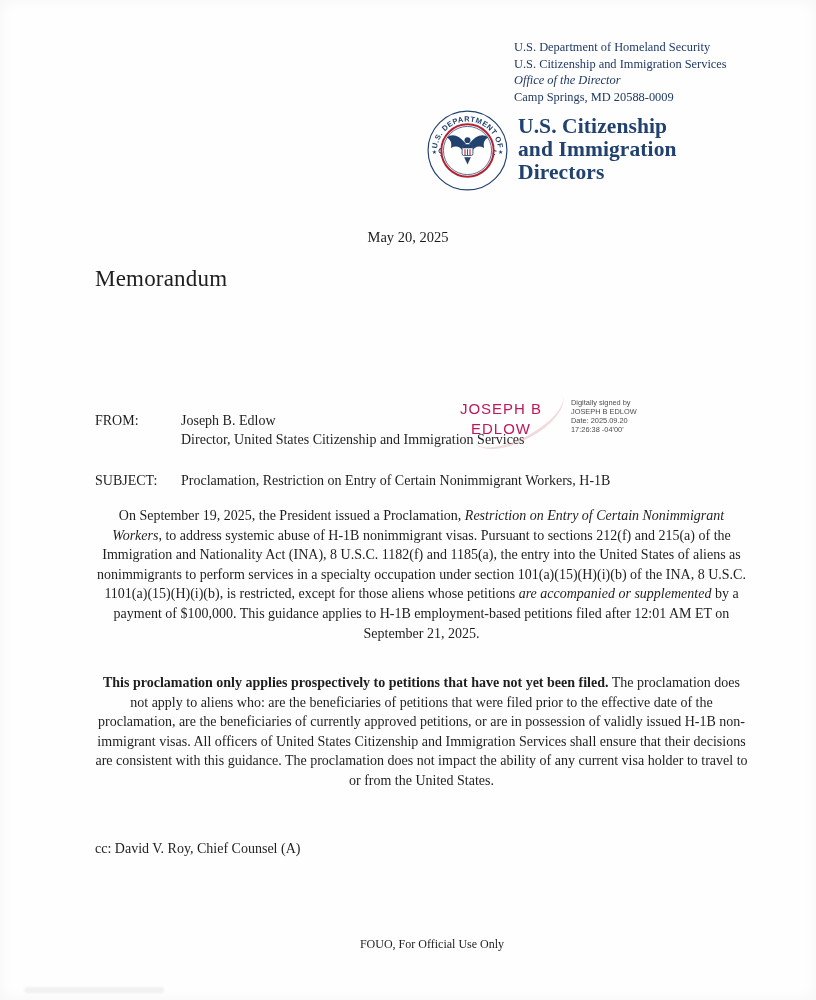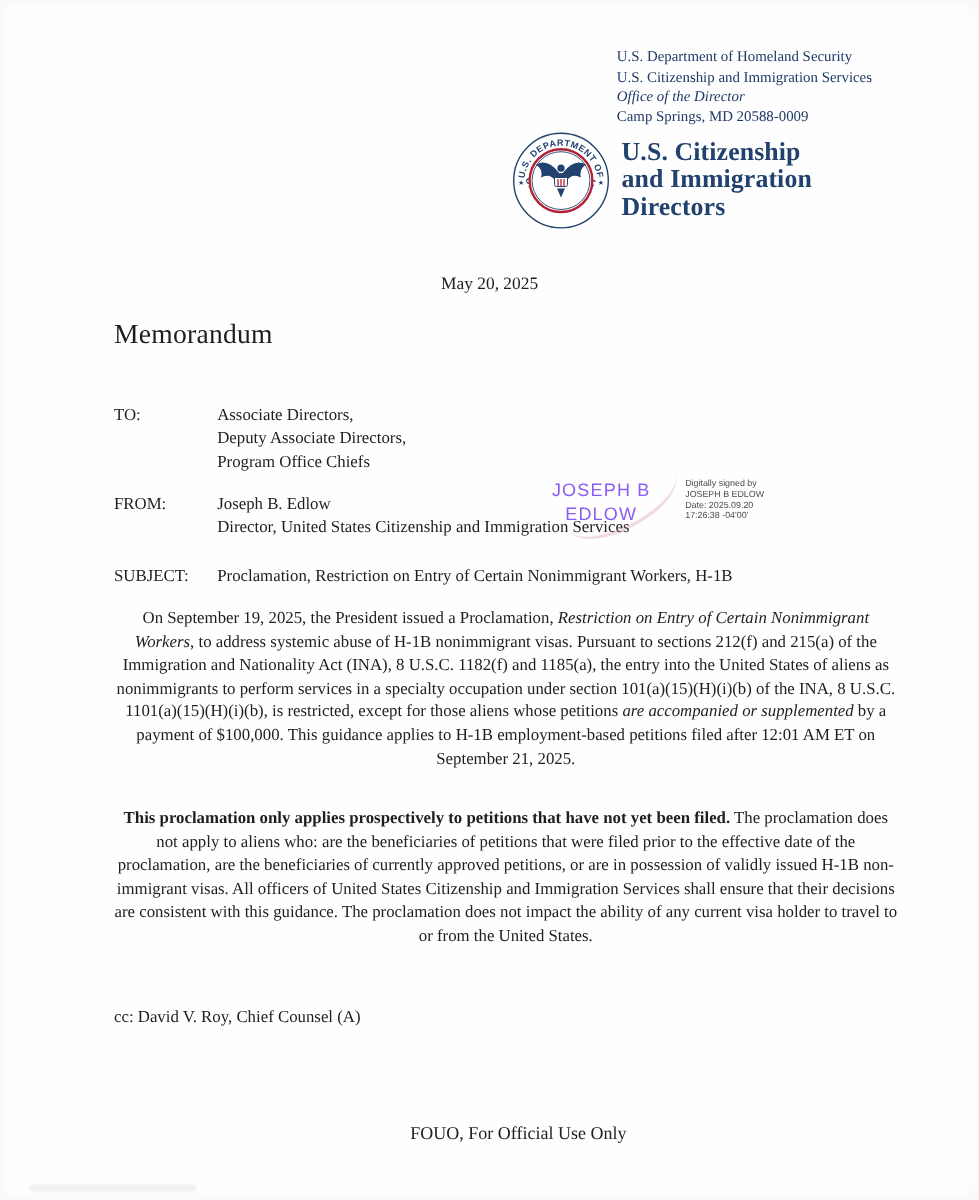--- a/index.html
+++ b/index.html
@@ -25,40 +25,40 @@
   .row { position:absolute; left:95px; display:flex; font-size:14px; line-height:19.3px; }
   .row .label { width:86px; flex:0 0 86px; }
   .to-row { top:337px; }
   .from-row { top:411px; }
   .subject-row { top:471px; }
   .subject-row .value { width:575px; }
   
   .sig-name {
     position:absolute; left:438px; top:399px; width:126px; text-align:center;
     font-family:"Liberation Sans", sans-serif; font-size:15px; line-height:20px;
-    color:#8b5cf6; letter-spacing:1px; white-space:nowrap;
+    color:#be185d; letter-spacing:1px; white-space:nowrap;
   }
   .sig-details {
     position:absolute; left:571px; top:398px; width:90px;
     font-family:"Liberation Sans", sans-serif; font-size:7.4px; line-height:9px; color:#4d4d4d;
   }
   .sig-flourish {
     position:absolute; left:468px; top:395px; width:100px; height:46px;
     border:none; border-bottom:3px solid rgba(214,140,150,0.30);
     border-radius:50%; transform:rotate(-28deg); pointer-events:none;
   }
   
   .body-p { position:absolute; left:95px; width:653px; font-size:14px; line-height:19.6px; text-align:center; }
   .p1 { top:506px; }
   .p2 { top:673px; }
   .seg-italic { font-style:italic; }
   .seg-bold { font-weight:bold; }
   
   .cc-line { position:absolute; left:95px; top:841px; font-size:14px; }
-  .footer { position:absolute; left:0; top:937px; width:100%; text-align:center; font-size:15px;padding-left:48px; }
+  .footer { position:absolute; left:0; top:937px; width:100%; text-align:center; font-size:12px;padding-left:48px; }
   
   .smudge { position:absolute; left:24px; top:987px; width:140px; height:6px; background:rgba(0,0,0,0.05); border-radius:3px; filter:blur(1px); }
 </style>
 </head>
 <body>
 
 <div class="page">
 
   <div class="letterhead">
     <div class="lh-bold">U.S. Department of Homeland Security</div>
@@ -99,28 +99,20 @@
     <div class="wordmark">
       <div>U.S. Citizenship</div>
       <div>and Immigration</div>
       <div>Directors</div>
     </div>
   </div>
 
   <div class="date">May 20, 2025</div>
   <div class="memo-title">Memorandum</div>
 
-  <div class="row to-row">
-    <span class="label">TO:</span>
-    <span class="value">
-      <div>Associate Directors,</div>
-      <div>Deputy Associate Directors,</div>
-      <div>Program Office Chiefs</div>
-    </span>
-  </div>
 
   <div class="row from-row">
     <span class="label">FROM:</span>
     <span class="value">
       <div>Joseph B. Edlow</div>
       <div>Director, United States Citizenship and Immigration Services</div>
     </span>
   </div>
 
   <div class="sig-flourish"></div>

